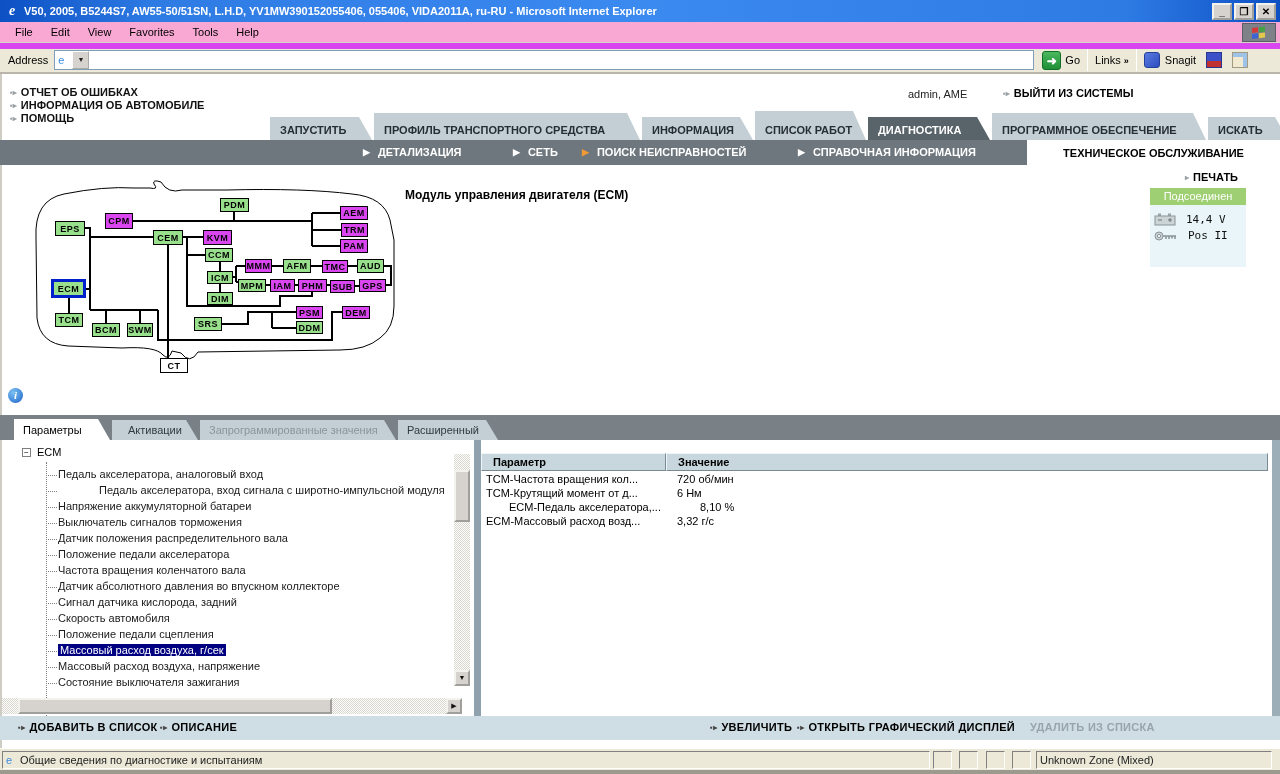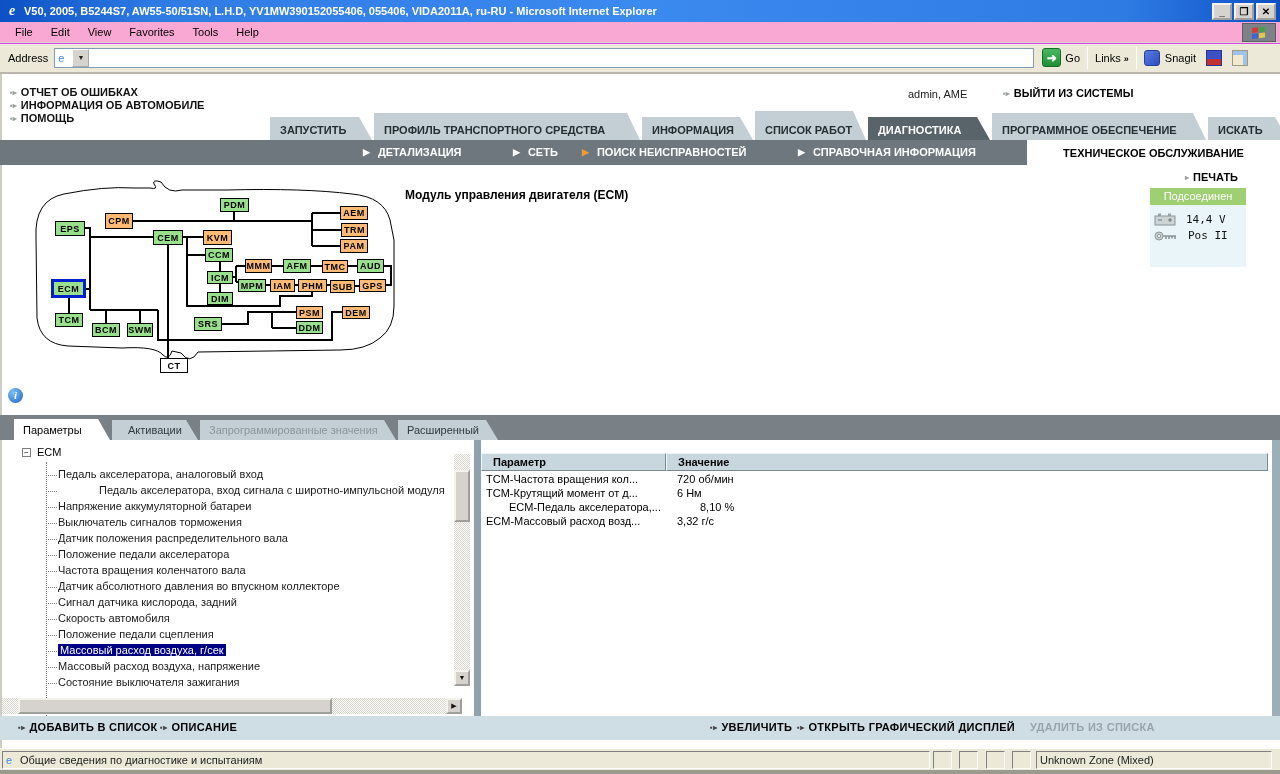--- a/index.html
+++ b/index.html
@@ -16,21 +16,21 @@
     font:bold italic 14px/16px "Liberation Serif",serif; text-align:center; }
   .titlebar .t-text { color:#fff; font-weight:bold; font-size:11px; white-space:nowrap; overflow:hidden; flex:1; }
   .winbtn { width:20px; height:17px; margin-left:2px; background:#d6d3ce;
     border:2px outset #f4f2ec; font:bold 10px/13px "Liberation Sans",sans-serif; text-align:center; color:#000; }
   .menubar { position:absolute; left:0; top:22px; width:1280px; height:21px; background:#f9a8d4;
     display:flex; align-items:center; padding-left:6px; border-bottom:1px solid #d8d4c8; }
   .menu-item { padding:2px 9px; color:#000; }
   .flagbox { position:absolute; right:4px; top:1px; width:34px; height:19px; background:#7d8288;
     border:1px solid #5c6064; display:flex; align-items:center; justify-content:center; }
   .addrbar { position:absolute; left:0; top:43px; width:1280px; height:28px; background:#ece9d8;
-    display:flex; align-items:center; padding:0 4px; border-top:1px solid #d946ef; }
+    display:flex; align-items:center; padding:0 4px; border-top:6px solid #d946ef; }
   .addr-label { padding:0 6px 0 4px; }
   .addr-input { position:relative; width:980px; height:20px; background:#fff;
     border:1px solid #7f9db9; display:flex; align-items:center; padding-left:3px; }
   .addr-input .url { white-space:nowrap; overflow:hidden; flex:1; }
   .drop-btn { width:17px; height:18px; background:#d6d3ce; border:1px outset #fff;
     font-size:7px; line-height:16px; text-align:center; color:#222; }
   .go-btn { display:flex; align-items:center; margin-left:8px; }
   .go-ico { width:19px; height:19px; background:linear-gradient(180deg,#49b85e,#1e8f36); border-radius:3px;
     color:#fff; font:bold 12px/18px "Liberation Sans",sans-serif; text-align:center; margin-right:4px; border:1px solid #117026;}
   .tb-sep { width:1px; height:22px; background:#b9b5a8; margin:0 7px; border-right:1px solid #fff; }
@@ -55,21 +55,21 @@
   .subnav-item .arr { font-size:9px; margin-right:8px; color:#fff; }
   .subnav-item .arr.orange { color:#f09a36; }
   .subnav-active { position:absolute; left:1027px; top:140px; width:253px; height:25px; background:#fff;
     display:flex; align-items:center; justify-content:center; font-weight:bold; font-size:11px; color:#000; }
 
   
   .diagram { position:absolute; left:22px; top:178px; width:380px; height:200px; }
   .module { position:absolute; border:1px solid #000; font-size:9px; font-weight:bold;
     display:flex; align-items:center; justify-content:center; letter-spacing:.5px; color:#000; }
   .module.green { background:#98e08c; }
-  .module.gray  { background:#fdba74; }
+  .module.gray  { background:#d946ef; }
   .module.white { background:#fff; }
   .module.selected { border:3px solid #0020cc; }
   .module-title { position:absolute; left:405px; top:188px; font-weight:bold; font-size:12px; }
   .print-link { position:absolute; left:1185px; top:171px; font-weight:bold; font-size:11px; }
   .conn-panel { position:absolute; left:1150px; top:188px; width:96px; }
   .conn-head { height:17px; background:#9fcf73; color:#fff; font-size:11px; text-align:center; line-height:17px; }
   .conn-body { height:62px; background:#e9f5f8; padding-top:6px; }
   .conn-row { display:flex; align-items:center; height:15px; margin:1px 0 1px 4px;
     font-family:"DejaVu Sans Mono",monospace; font-size:11px; color:#111; }
   .conn-row svg { margin-right:10px; }

